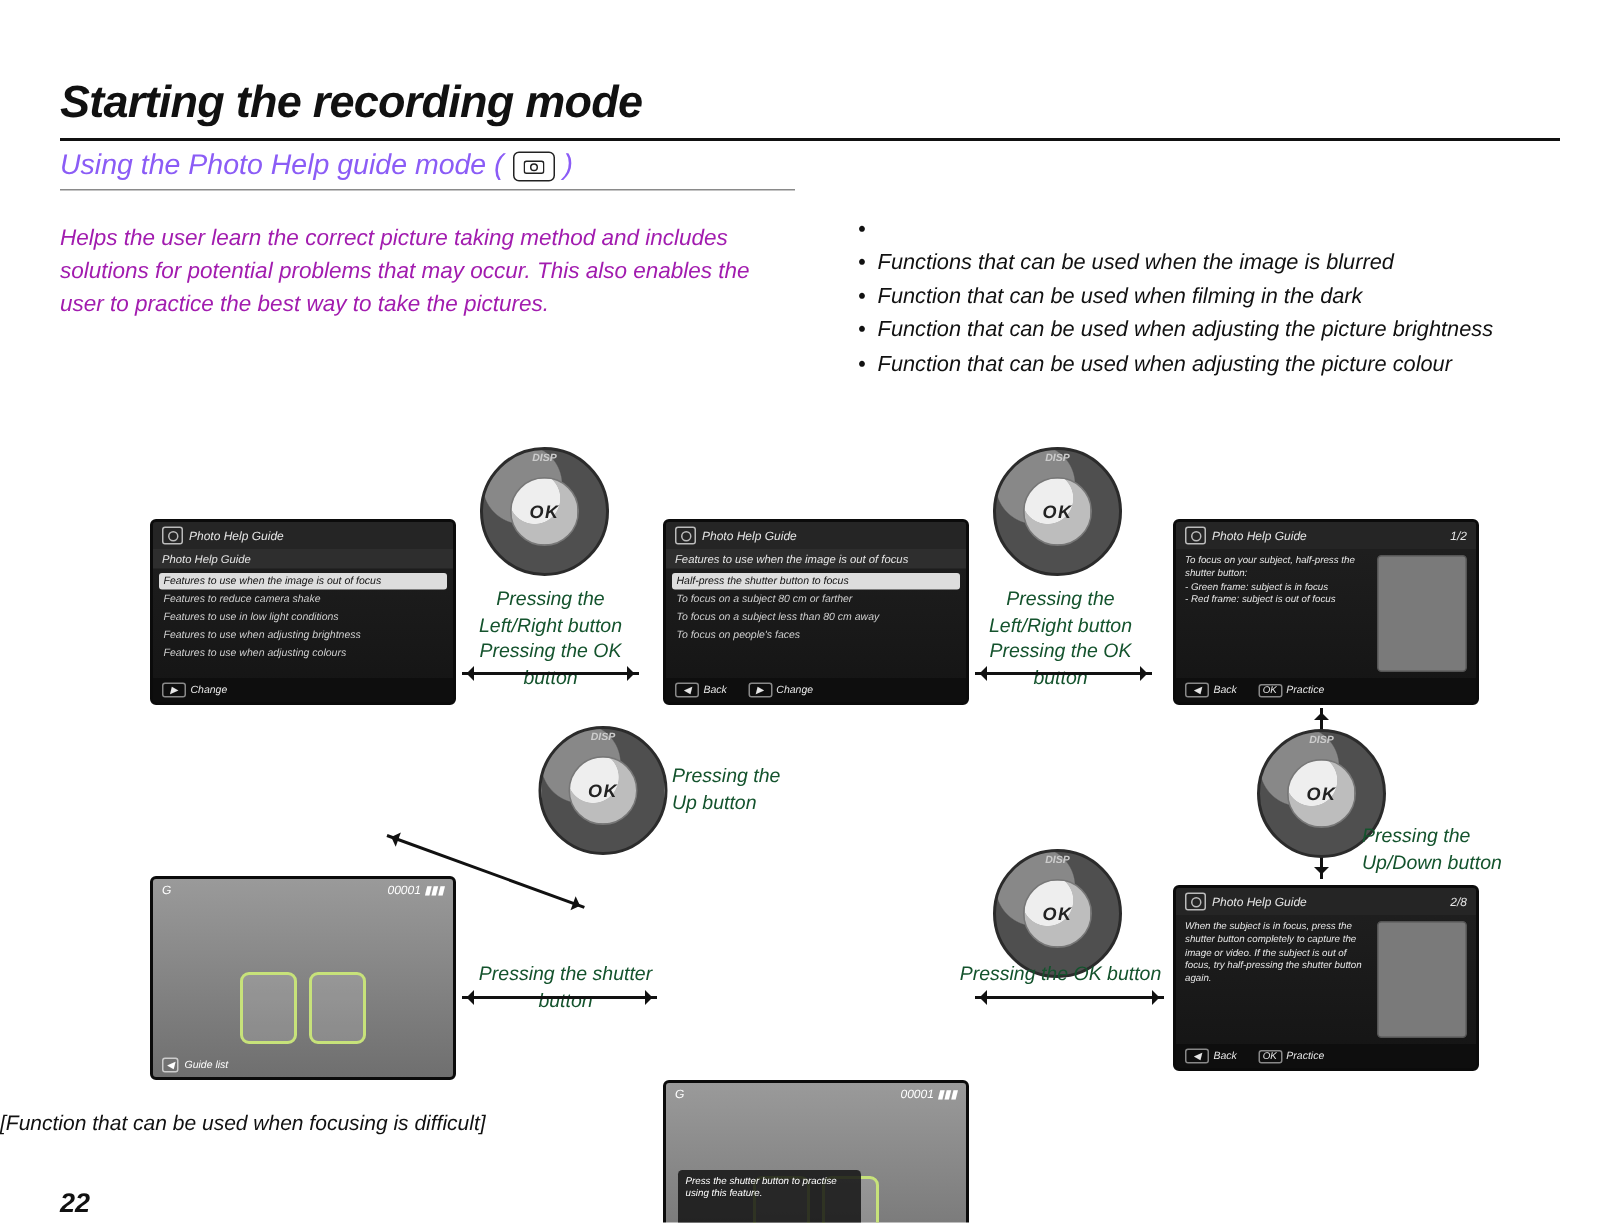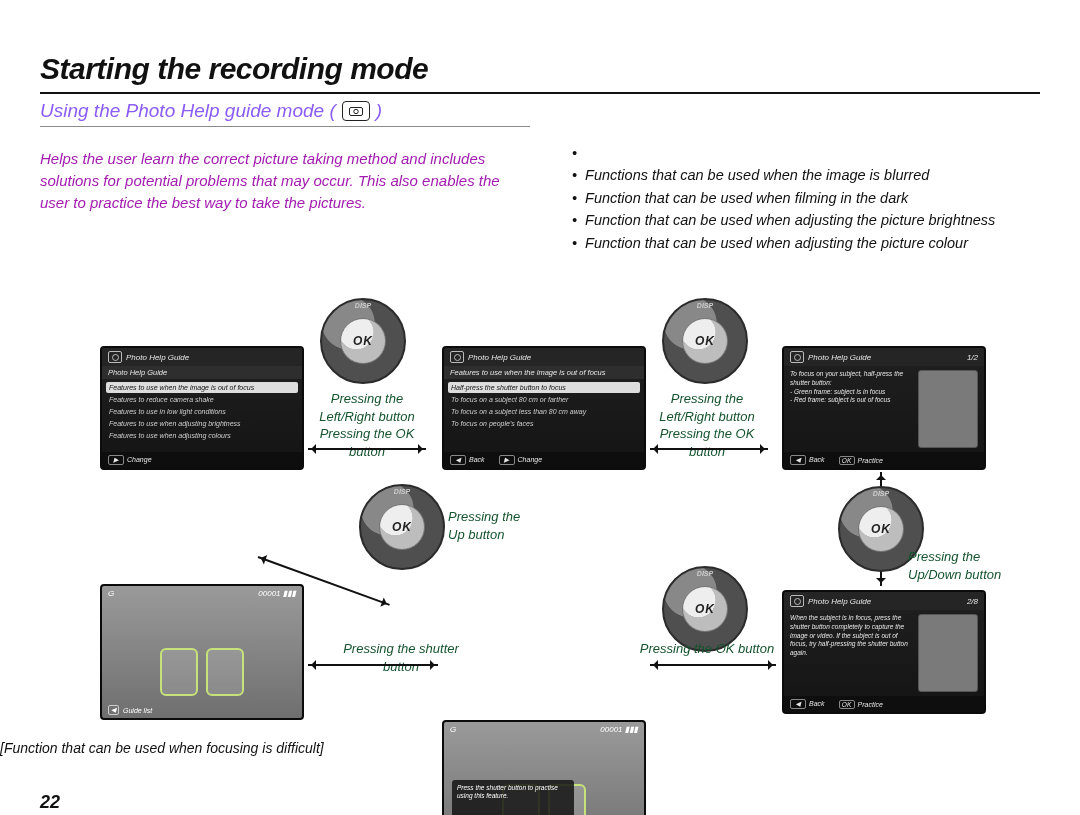--- a/index.html
+++ b/index.html
@@ -291,21 +291,21 @@
     <div class="people">
       <div class="face"></div>
       <div class="face"></div>
     </div>
     <div class="bottom">
       <span class="k">◀</span>
       <span>Guide list</span>
     </div>
   </div>
 
-  <div class="fig cap" style="left:302px;top:640px;width:150px;margin-left:24px;">Pressing the shutter button</div>
+  <div class="fig cap" style="left:302px;top:640px;width:150px;">Pressing the shutter button</div>
   <div class="arrow-h" style="left:308px;top:664px;width:130px;"></div>
 
   <div class="fig photo" style="left:442px;top:584px;">
     <div class="top">
       <span>G</span>
       <span>00001  ▮▮▮</span>
     </div>
     <div class="people">
       <div class="face"></div>
       <div class="face"></div>

